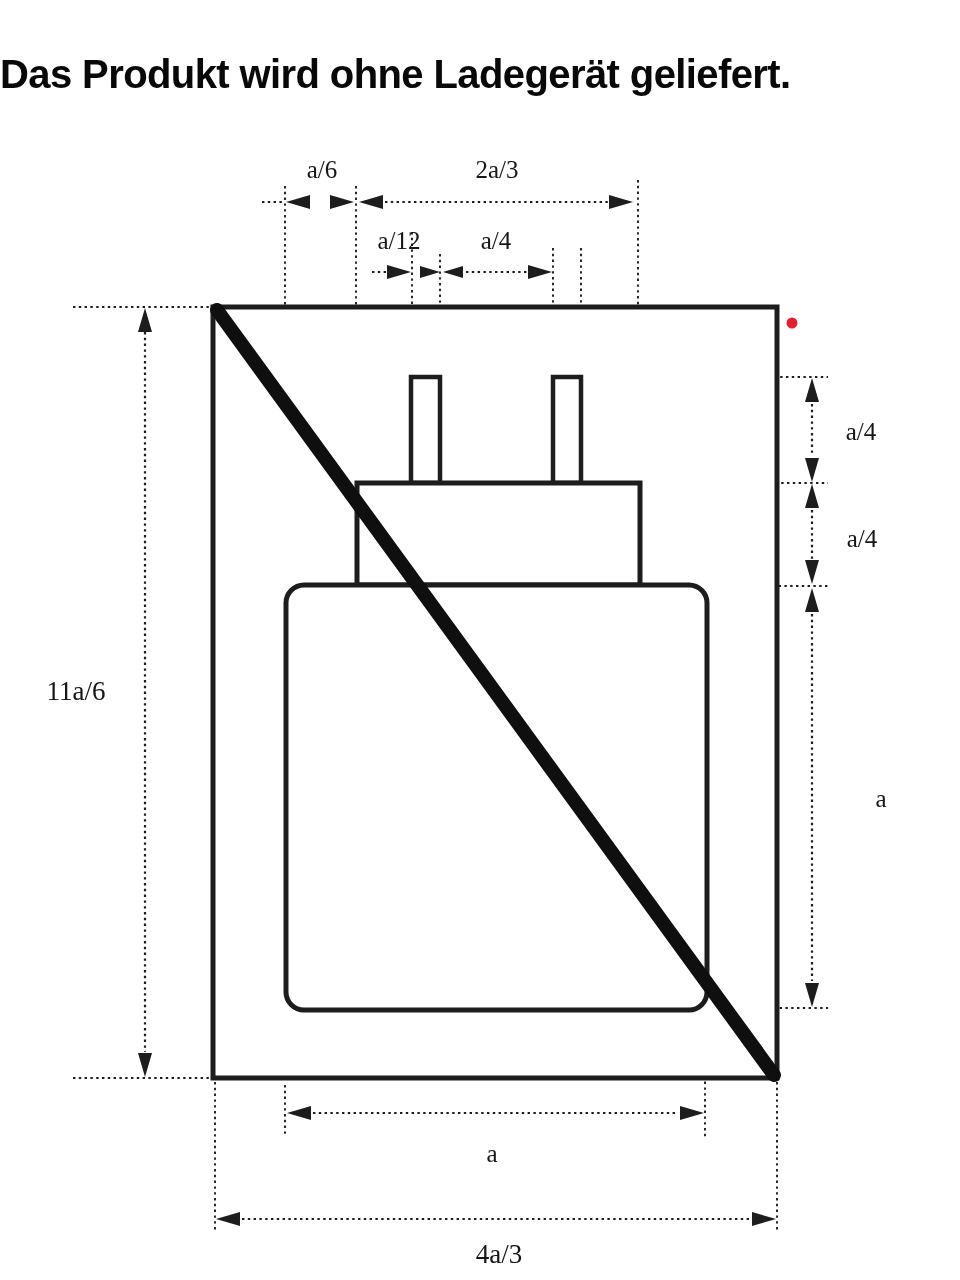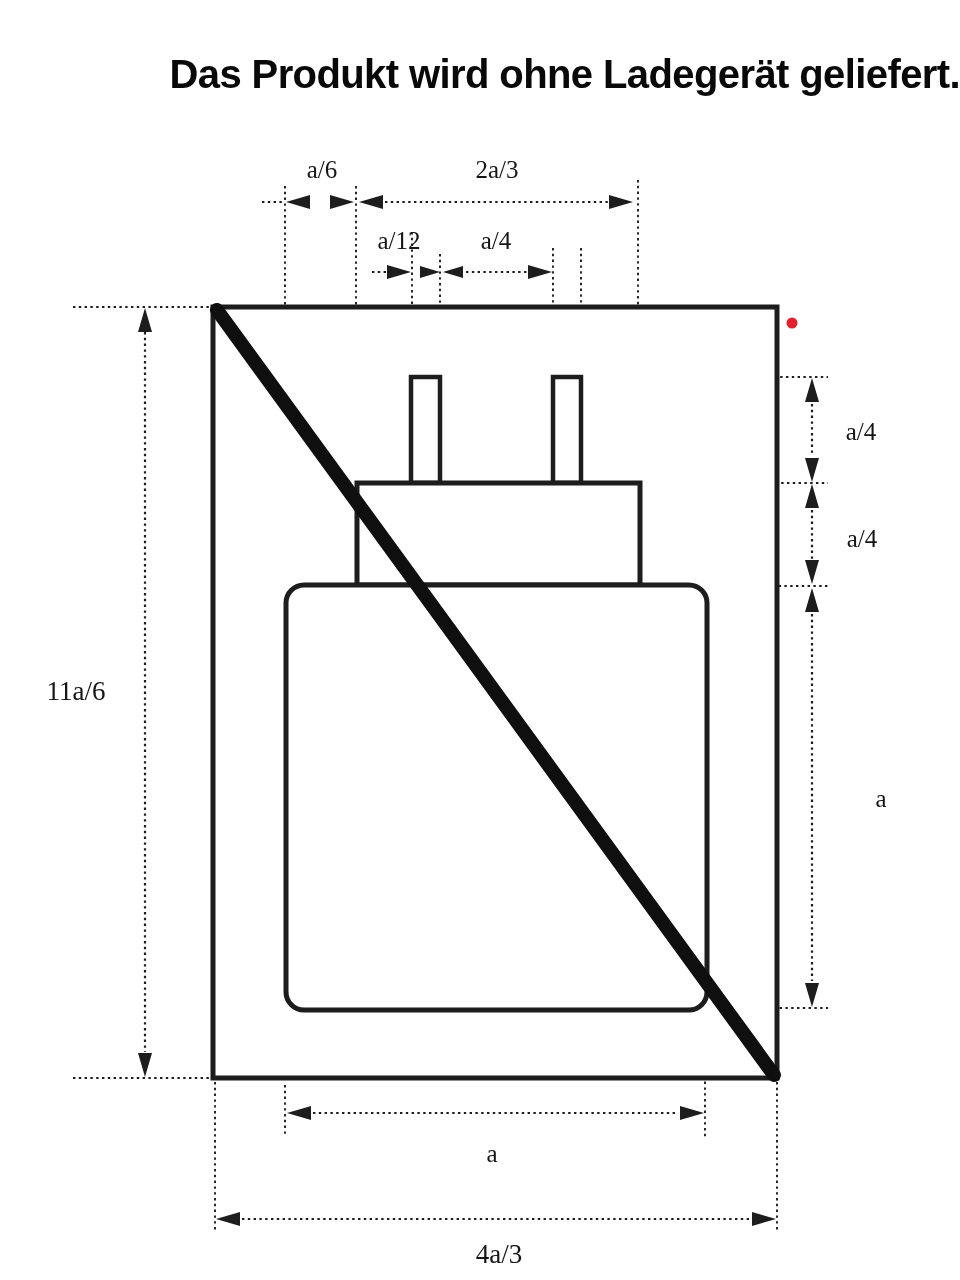--- a/index.html
+++ b/index.html
@@ -1,18 +1,18 @@
 <!DOCTYPE html>
 <html style="--line: #1d1d1d; --strike: #0f0f0f; --dot: #e32030; --title_text: #090909;"><head>
 <meta charset="utf-8">
 <style>
   html,body{margin:0;padding:0;background:#fff;}
   body{position:relative;width:960px;height:1280px;overflow:hidden;
        font-family:"Liberation Sans",sans-serif;}
-  .title{position:absolute;top:52px;left:0;width:960px;text-align:right;
+  .title{position:absolute;top:52px;left:0;width:960px;text-align:left;
          font-weight:700;font-size:40px;letter-spacing:-0.6px;line-height:1.1;
          color:var(--title_text,#090909);}
   svg.fig{position:absolute;left:0;top:0;}
   .shape{fill:#ffffff;stroke:var(--line,#1d1d1d);}
   .dash{stroke:var(--line,#1d1d1d);stroke-width:2.2;stroke-dasharray:2.4 3.4;fill:none;}
   .thin{stroke-width:1.9;}
   .arrow{fill:var(--line,#1d1d1d);stroke:none;}
   .strike{stroke:var(--strike,#0f0f0f);stroke-width:14;stroke-linecap:round;}
   .dim-label{font-family:"Liberation Serif",serif;fill:#161616;font-size:25px;}
   .dim-label.big{font-size:27px;}

